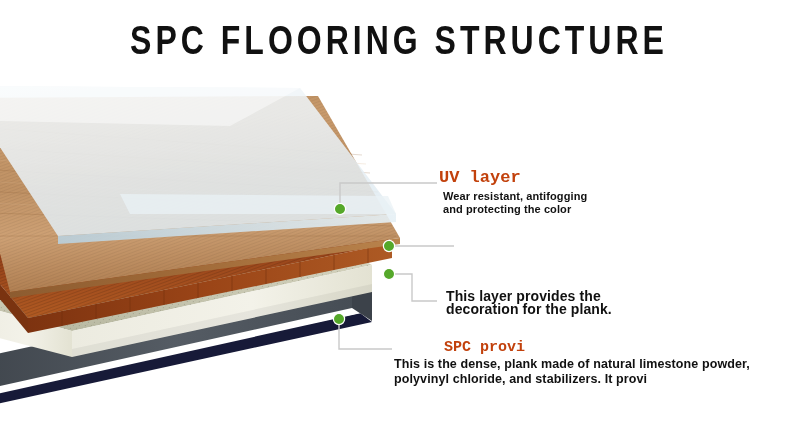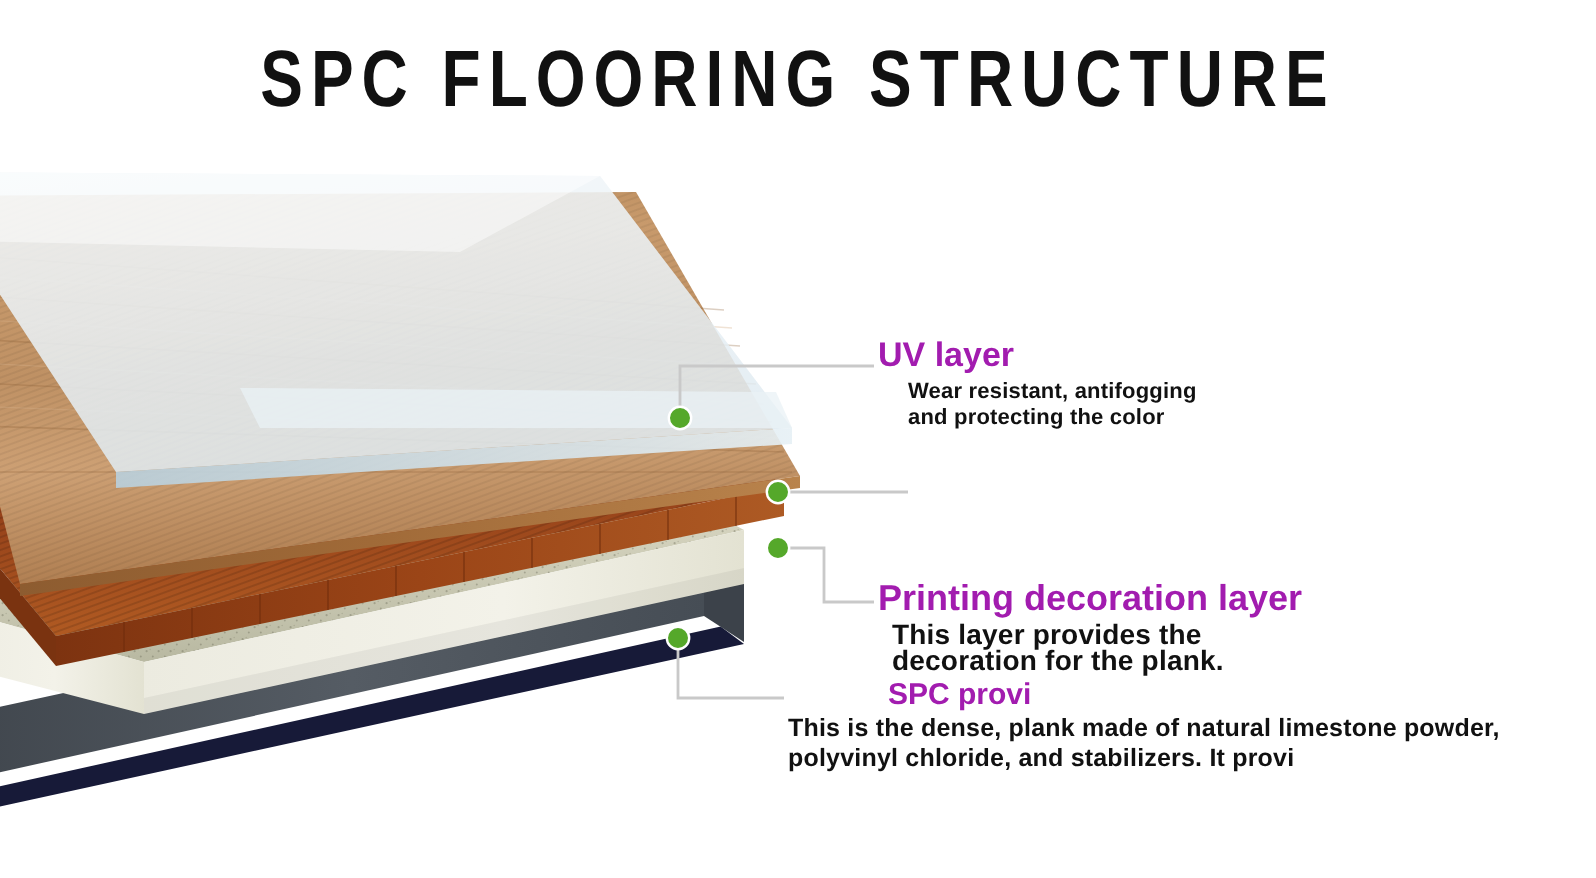--- a/index.html
+++ b/index.html
@@ -43,35 +43,35 @@
     top: 0;
     width: 798px;
     height: 439px;
   }
 
   
   .callout {
     position: absolute;
   }
   .callout .c-title {
-    font-family: Liberation Sans, sans-serif;
+    font-family: Liberation Mono, monospace;
     font-weight: bold;
-    color: #a21caf;
+    color: #c2410c;
     white-space: nowrap;
   }
   .callout .c-body {
     font-family: "Liberation Sans", sans-serif;
     font-weight: bold;
     color: #111111;
     letter-spacing: 0.1px;
   }
 
   #callout-uv { left: 439px; top: 168px; }
   #callout-uv .c-title { font-size: 17px; line-height: 20px; }
-  #callout-uv .c-body  { font-size: 11px; line-height: 12.5px; margin-left: 15px; margin-top: 2px; }
+  #callout-uv .c-body  { font-size: 11px; line-height: 12.5px; margin-left: 4px; margin-top: 2px; }
 
   #callout-wear { left: 456px; top: 231px; }
   #callout-wear .c-title { font-size: 18px; line-height: 21px; }
   #callout-wear .c-body  { font-size: 11px; line-height: 12.5px; margin-left: 7px; margin-top: 1px; }
 
   #callout-print { left: 439px; top: 289px; }
   #callout-print .c-title { font-size: 18px; line-height: 21px; }
   #callout-print .c-body  { font-size: 14px; line-height: 12.5px; margin-left: 7px; margin-top: 1px; }
 
   #callout-spc { left: 394px; top: 339px; }
@@ -268,21 +268,20 @@
   <div class="callout" id="callout-uv">
     <div class="c-title">UV layer</div>
     <div class="c-body">
       <div>Wear resistant, antifogging</div>
       <div>and protecting the color</div>
     </div>
   </div>
 
 
   <div class="callout" id="callout-print">
-    <div class="c-title">Printing decoration layer</div>
     <div class="c-body">
       <div>This layer provides the</div>
       <div>decoration for the plank.</div>
     </div>
   </div>
 
   <div class="callout" id="callout-spc">
     <div class="c-title">SPC provi</div>
     <div class="c-body">
       <div>This is the dense, plank made of natural limestone powder,</div>

